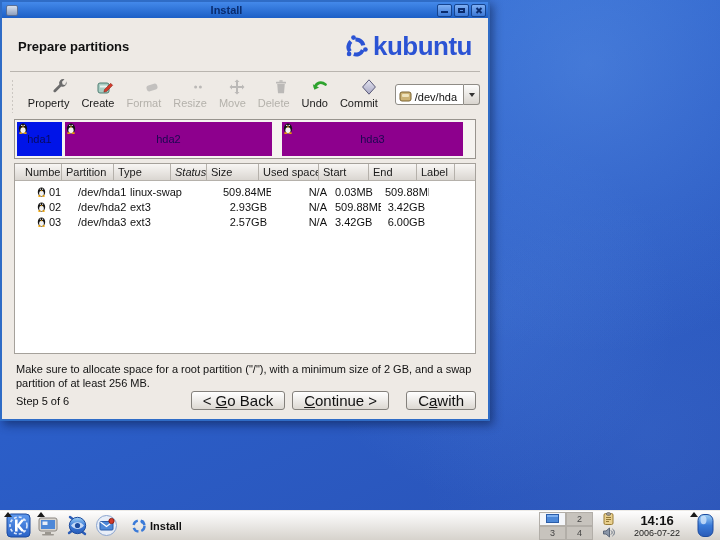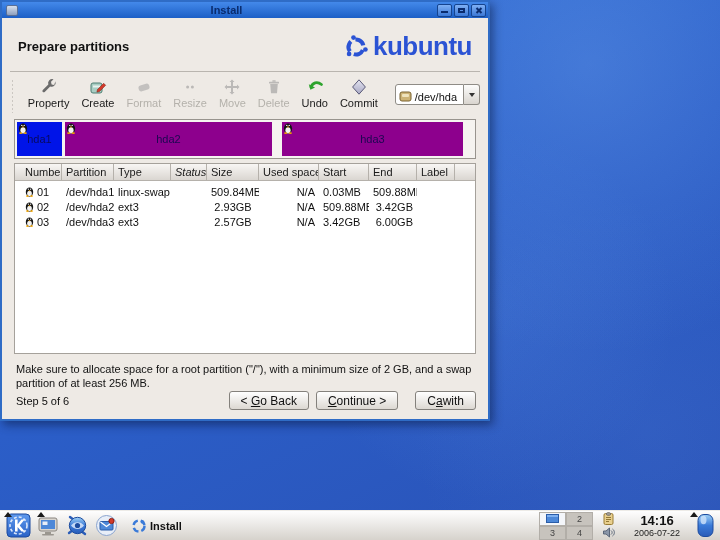--- a/index.html
+++ b/index.html
@@ -36,21 +36,21 @@
   .header-row { display:flex; align-items:center; padding:13px 16px 0; }
   .page-title { font-size:13px; font-weight:bold; color:#111; }
   .logo { margin-left:auto; display:flex; align-items:center; gap:3px; }
   .logo-text { font-size:26px; font-weight:bold; color:#2b53d4; letter-spacing:-0.5px; }
   .sep { border:none; border-top:1px solid #b9b5af; margin:9px 8px 0; }
 
   
   .toolbar { display:flex; align-items:flex-start; padding:5px 8px 0 10px; }
   .tb-handle { width:3px; height:34px; margin:2px 9px 0 0;
     background-image:radial-gradient(circle,#9a968f 1px,transparent 1.2px); background-size:3px 4px; }
-  .tb-btn { display:flex; flex-direction:column; align-items:center; justify-content:flex-end; gap:1px;
+  .tb-btn { display:flex; flex-direction:column; align-items:flex-end; justify-content:flex-end; gap:1px;
     padding:1px 6px; font-size:11px; color:#1a1a1a; background:none; border:none; border-radius:3px;
     font-family:"Liberation Sans","DejaVu Sans",sans-serif; }
   .tb-btn .ticon { height:18px; display:flex; align-items:center; }
   .tb-btn.disabled { color:#b4b1ab; }
   .tb-btn.disabled .ticon { opacity:.5; filter:grayscale(1); }
 
   .combo-wrap { display:flex; align-items:center; margin-left:11px; margin-top:7px; }
   .combo { display:flex; align-items:center; gap:3px; height:21px; background:#fff;
     border:1px solid #8f8c86; border-radius:3px 0 0 3px; padding:4px 6px 0 3px; font-size:11px; color:#111; }
   .combo-btn { width:16px; height:21px; background:linear-gradient(#fcfcfb,#d9d5cf);
@@ -66,39 +66,39 @@
   .pb1 { width:45px; margin-left:1px; }
   .pb2 { width:207px; margin-left:3px; }
   .pb3 { width:181px; margin-left:10px; }
   .part-tux { position:absolute; left:1px; top:0; line-height:0; }
 
   
   .ptable { margin:4px 12px 0; border:1px solid #a5a19b; background:#fff; height:191px; overflow:hidden; }
   .thead { display:flex; height:17px; background:linear-gradient(#f8f6f4,#dad6d1); border-bottom:1px solid #b5b1ab; font-size:11px; color:#1a1a1a; }
   .th { padding:1px 4px; border-right:1px solid #b5b1ab; display:flex; align-items:center; overflow:hidden; white-space:nowrap; }
   .tbody { padding-top:3px; }
-  .trow { display:flex; height:15px; align-items:center; font-size:11px; color:#111; }
+  .trow { display:flex; height:15px; align-items:center; font-size:11px; color:#111;padding-left:12px; }
   .td { padding:0 4px; overflow:hidden; white-space:nowrap; }
   .c-num   { width:47px; display:flex; align-items:center; gap:3px; padding-left:10px; }
   .c-part  { width:52px; }
   .c-type  { width:57px; }
   .c-status{ width:36px;font-style:italic; }
-  .c-size  { width:52px; text-align:center; }
+  .c-size  { width:52px; text-align:right; }
   .c-used  { width:60px; text-align:right; }
   .c-start { width:50px; text-align:left; }
   .c-end   { width:48px; text-align:right; }
   .c-label { width:38px; }
   .c-stub  { flex:1; border-right:none; }
   .tux-s { line-height:0; }
 
   .note { margin:8px 14px 0; font-size:11px; line-height:14px; color:#111; max-width:462px; }
 
   .footer { position:absolute; left:14px; right:12px; bottom:9px; display:flex; align-items:center; }
   .step { font-size:11px; color:#111; }
-  .btn { height:19px; padding:0 11px; font-size:12px; color:#111;
+  .btn { height:19px; padding:0 11px; font-size:15px; color:#111;
     background:linear-gradient(#ffffff,#dcd8d2); border:1px solid #84817c; border-radius:3px;
     display:flex; align-items:center; font-family:"Liberation Sans","DejaVu Sans",sans-serif; }
   .btn u { text-decoration:underline; }
   .btn-back { margin-left:auto; }
   .btn-cont { margin-left:7px; }
   .btn-cancel { margin-left:17px; }
 
   
   .taskbar { position:absolute; left:0; bottom:0; width:720px; height:30px;
     background:linear-gradient(#fefefe,#d6d2cc); border-top:1px solid #edebe7;

